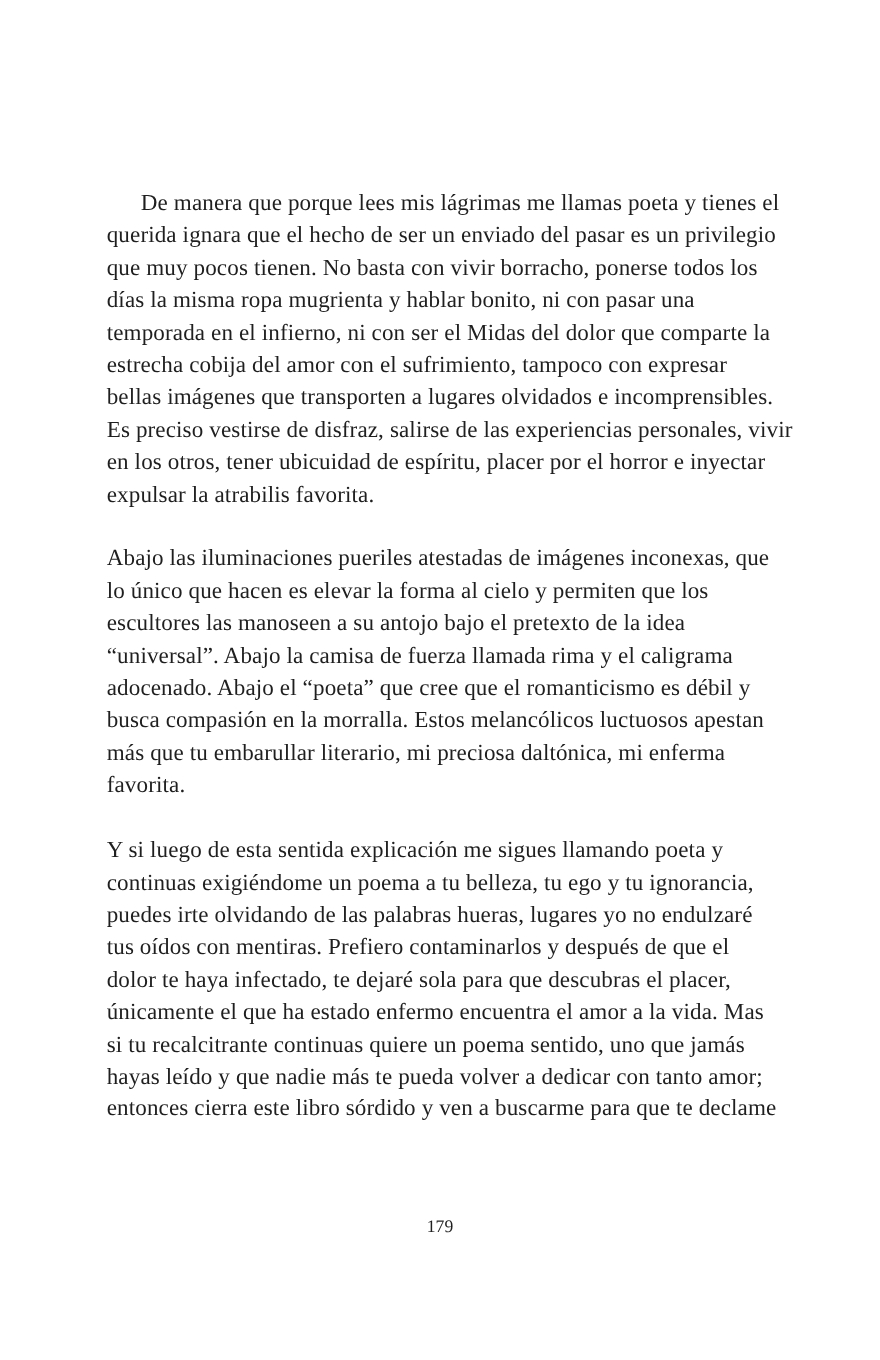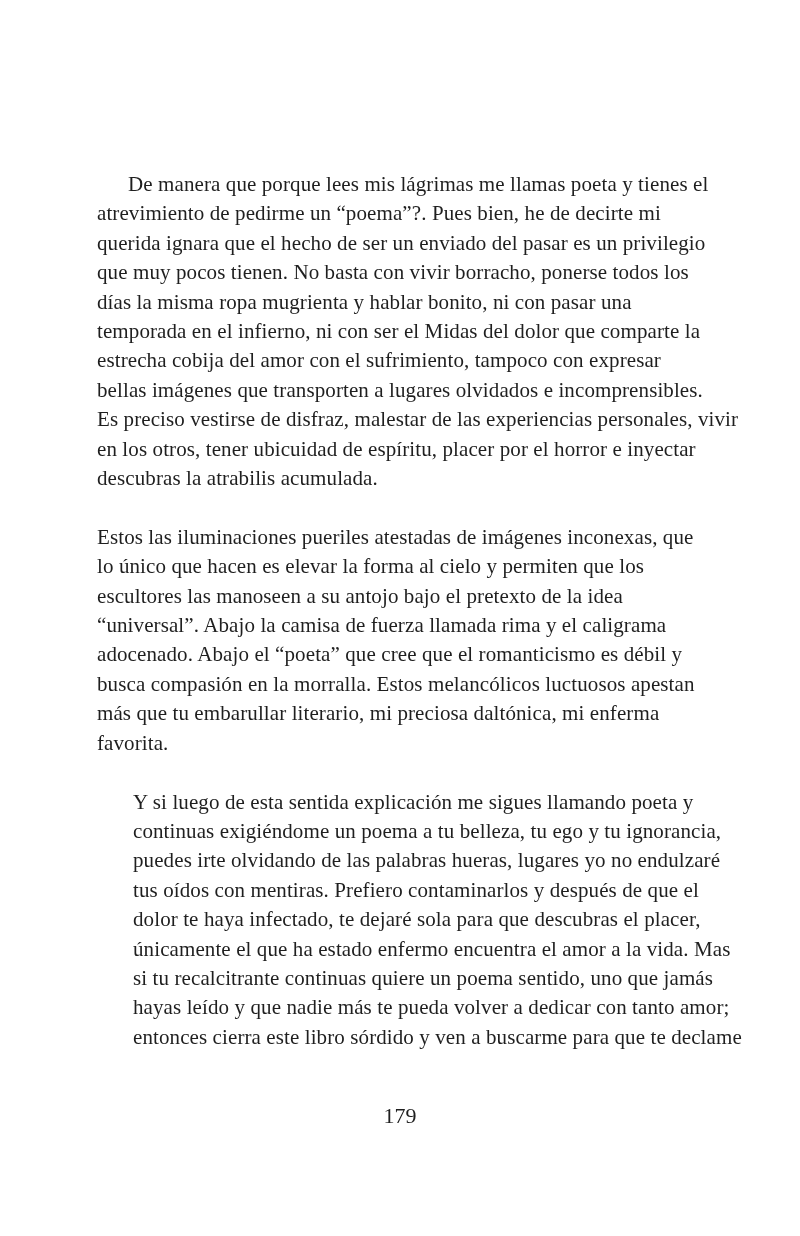--- a/index.html
+++ b/index.html
@@ -19,62 +19,60 @@
     position: absolute;
     left: 97px;
     top: 170px;
     width: 625px;
   }
   .paragraph {
     margin: 0 0 29.4px 0;
   }
   .paragraph:last-child {
     margin-bottom: 0;
-    margin-left: 36px;
   }
   .line {
     font-size: 21px;
     line-height: 29.4px;
     white-space: nowrap;
     letter-spacing: 0.1px;
   }
   .line.indent {
     padding-left: 31px;
   }
   .page-number {
     position: absolute;
     top: 1101px;
     left: 0;
     width: 800px;
     text-align: center;
-    font-size: 22px;
+    font-size: 16px;
     line-height: 29px;
   }
 </style>
 </head>
 <body>
 
 <div class="text-block">
 
   <div class="paragraph">
     <div class="line indent">De manera que porque lees mis lágrimas me llamas poeta y tienes el</div>
-    <div class="line">atrevimiento de pedirme un “poema”?. Pues bien, he de decirte mi</div>
     <div class="line">querida ignara que el hecho de ser un enviado del pasar es un privilegio</div>
     <div class="line">que muy pocos tienen. No basta con vivir borracho, ponerse todos los</div>
     <div class="line">días la misma ropa mugrienta y hablar bonito, ni con pasar una</div>
     <div class="line">temporada en el infierno, ni con ser el Midas del dolor que comparte la</div>
     <div class="line">estrecha cobija del amor con el sufrimiento, tampoco con expresar</div>
     <div class="line">bellas imágenes que transporten a lugares olvidados e incomprensibles.</div>
-    <div class="line">Es preciso vestirse de disfraz, malestar de las experiencias personales, vivir</div>
+    <div class="line">Es preciso vestirse de disfraz, salirse de las experiencias personales, vivir</div>
     <div class="line">en los otros, tener ubicuidad de espíritu, placer por el horror e inyectar</div>
-    <div class="line">descubras la atrabilis acumulada.</div>
+    <div class="line">expulsar la atrabilis favorita.</div>
   </div>
 
   <div class="paragraph">
-    <div class="line">Estos las iluminaciones pueriles atestadas de imágenes inconexas, que</div>
+    <div class="line">Abajo las iluminaciones pueriles atestadas de imágenes inconexas, que</div>
     <div class="line">lo único que hacen es elevar la forma al cielo y permiten que los</div>
     <div class="line">escultores las manoseen a su antojo bajo el pretexto de la idea</div>
     <div class="line">“universal”. Abajo la camisa de fuerza llamada rima y el caligrama</div>
     <div class="line">adocenado. Abajo el “poeta” que cree que el romanticismo es débil y</div>
     <div class="line">busca compasión en la morralla. Estos melancólicos luctuosos apestan</div>
     <div class="line">más que tu embarullar literario, mi preciosa daltónica, mi enferma</div>
     <div class="line">favorita.</div>
   </div>
 
   <div class="paragraph">

